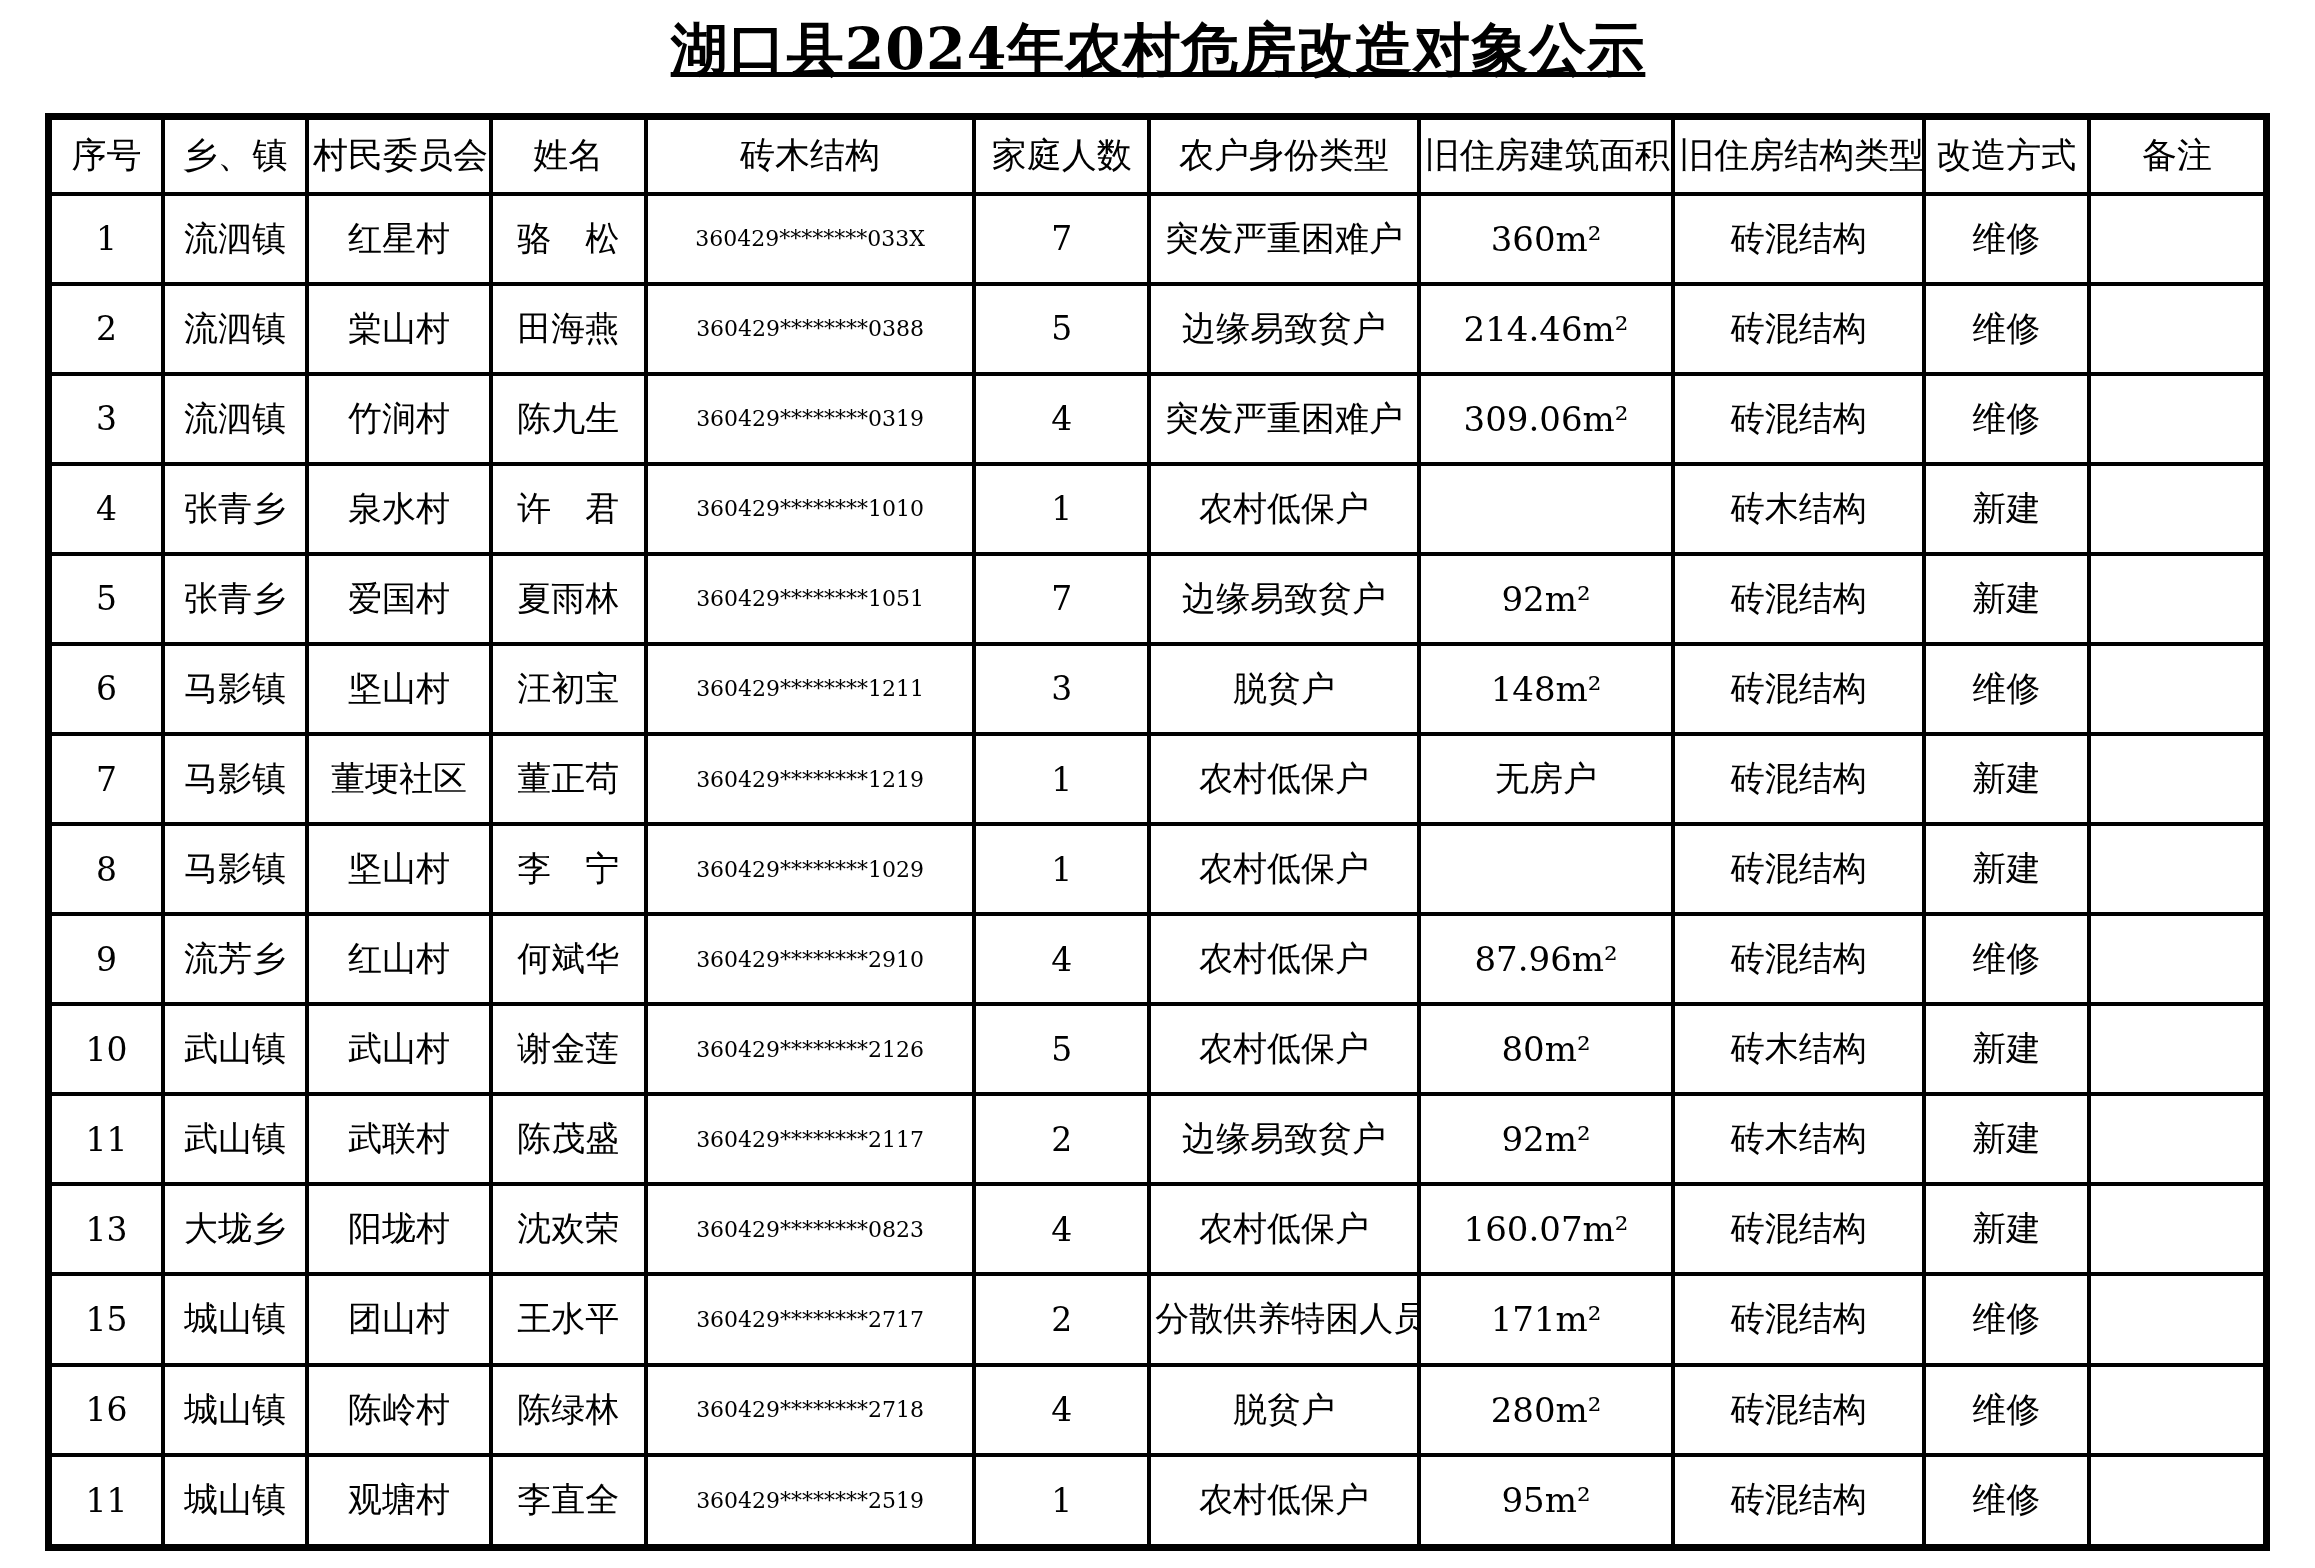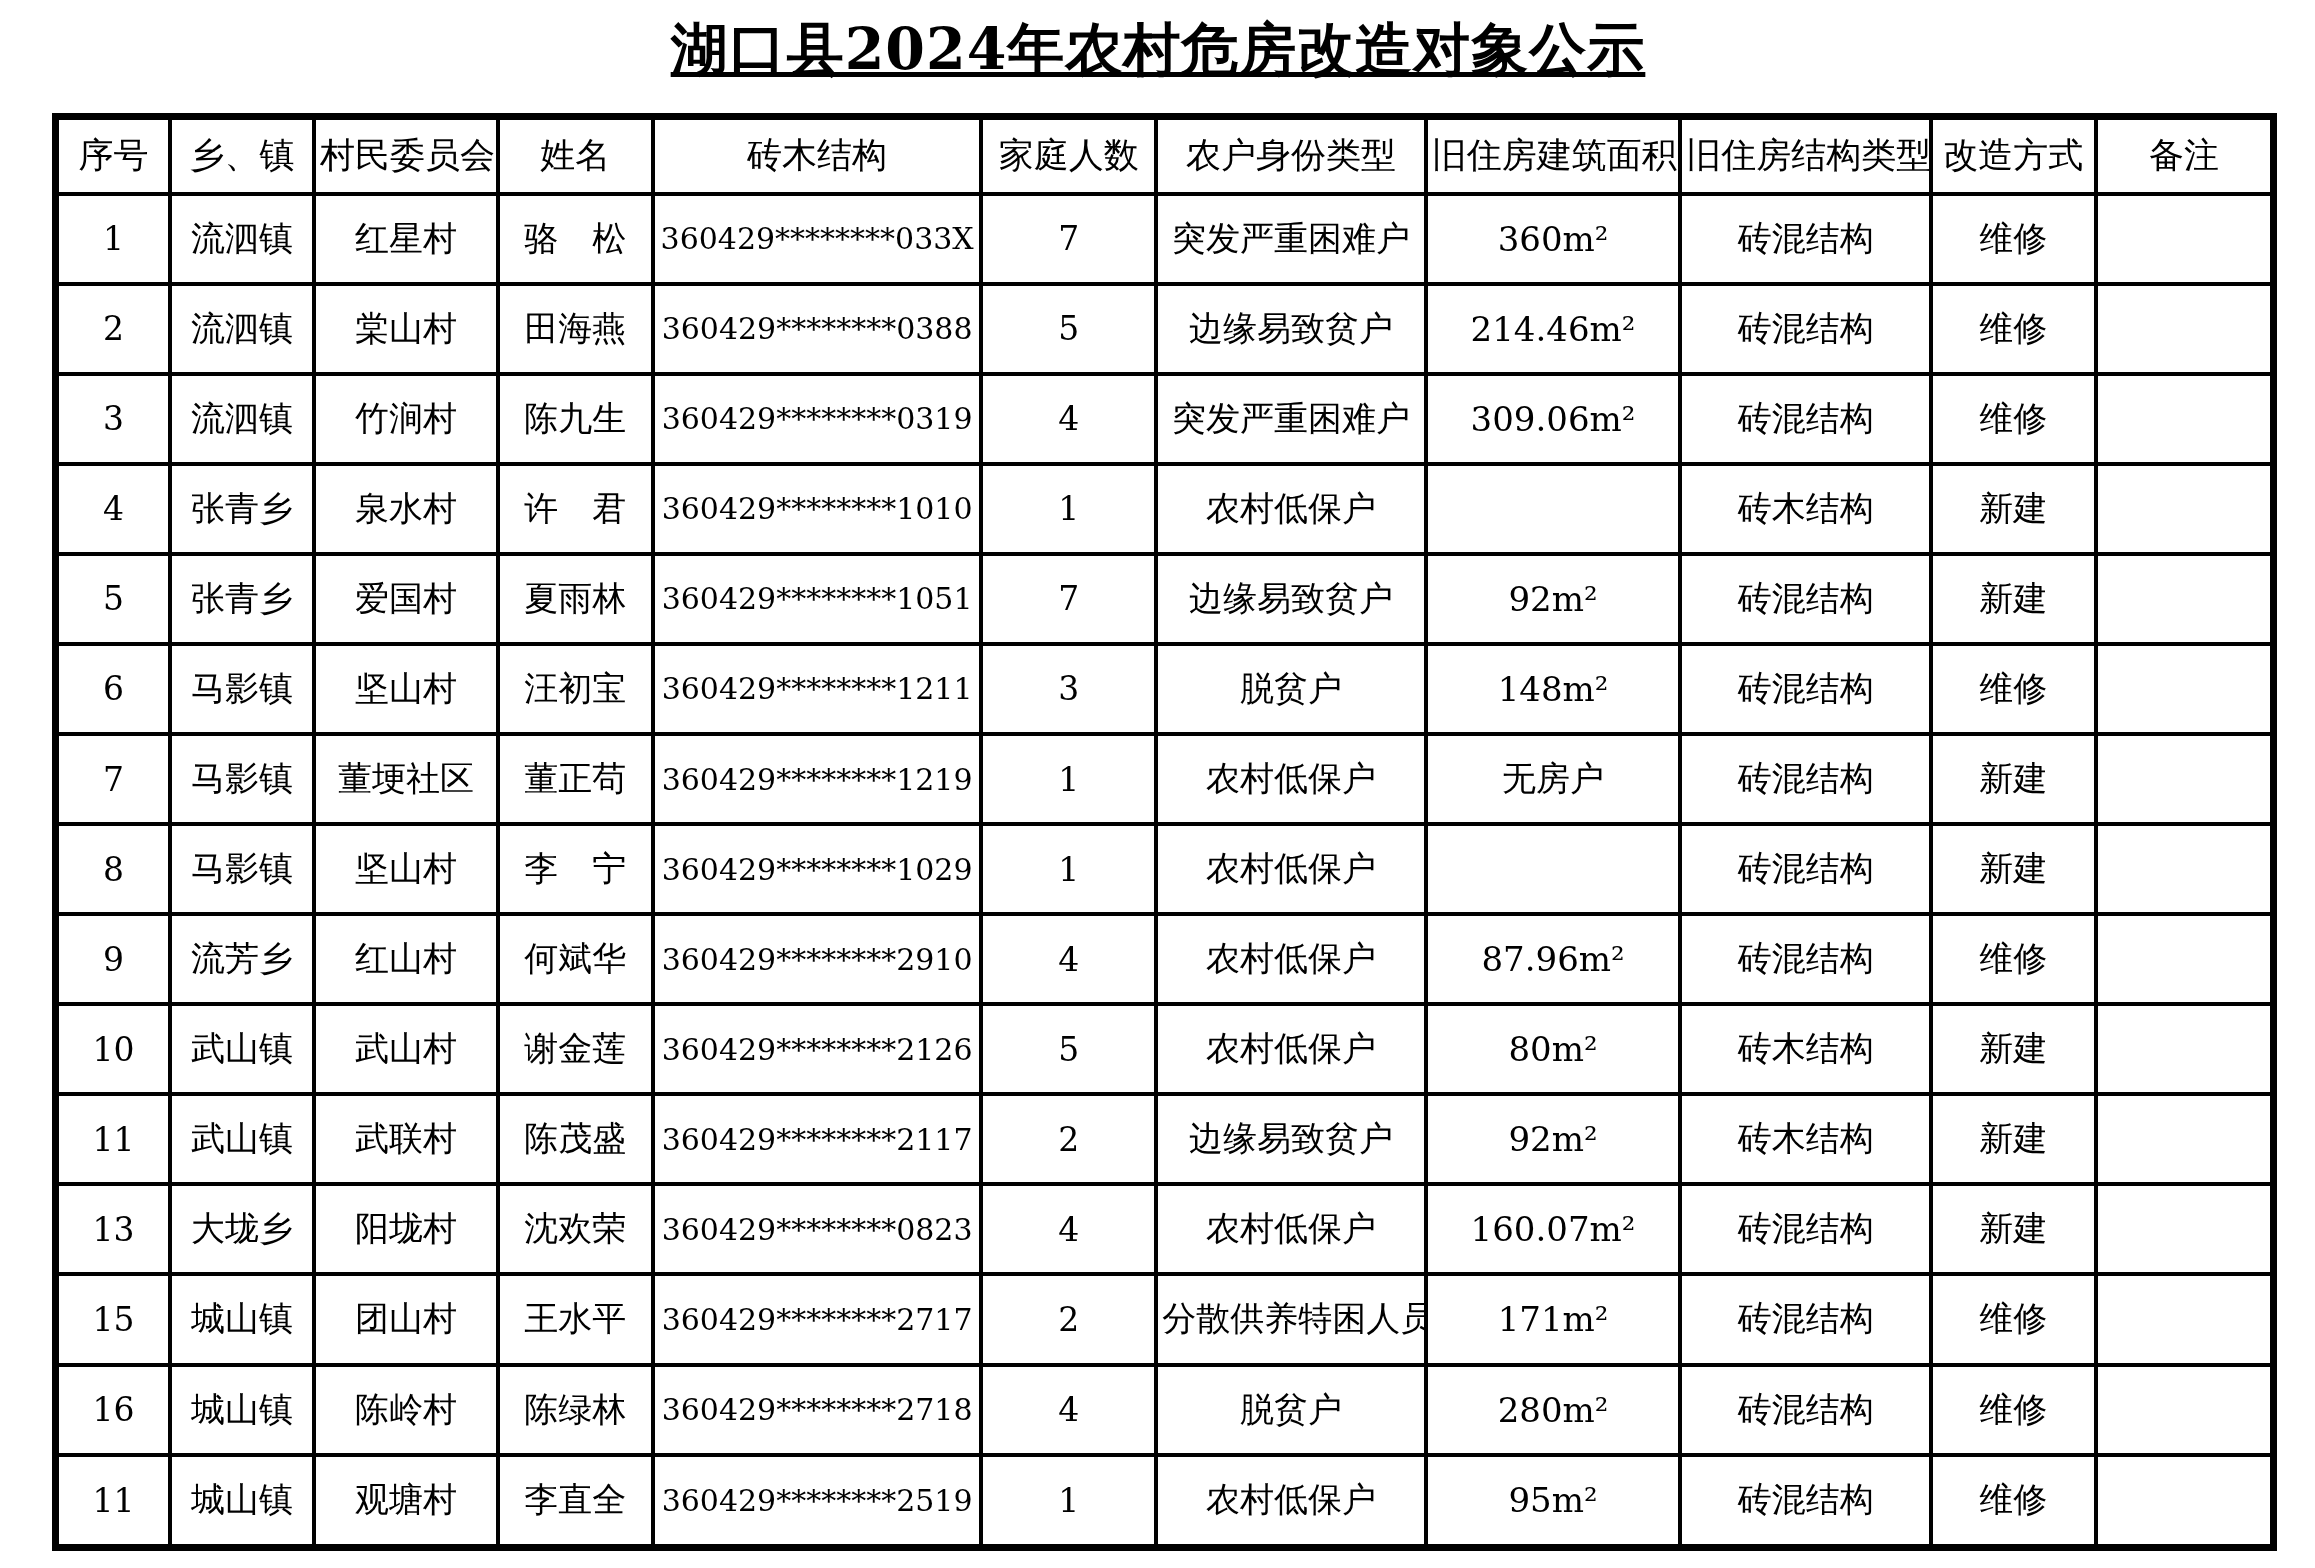--- a/index.html
+++ b/index.html
@@ -22,21 +22,21 @@
     text-align: center;
     font-size: 57px;
     font-weight: bold;
     letter-spacing: 1px;
     font-family: "DejaVu Serif", serif;
     white-space: nowrap;
     text-decoration: underline;
   }
   .table-wrap {
     position: absolute;
-    left: 52px;
+    left: 45px;
     top: 113px;
     width: 2225px;
     height: 1438px;
   }
   table.roster {
     width: 100%;
     height: 100%;
     border-collapse: collapse;
     table-layout: fixed;
     border: 7px solid #000000;
@@ -53,21 +53,21 @@
     font-size: 34px;
     font-family: "DejaVu Serif", serif;
   }
   table.roster thead tr {
     height: 77px;
   }
   table.roster th {
     font-size: 35px;
   }
   table.roster td.id-cell {
-    font-size: 30px;
+    font-size: 22px;
     letter-spacing: 0px;
   }
   table.roster td.num-cell {
     font-size: 33px;
   }
 </style>
 </head>
 <body>
 
 <div class="page-title">湖口县2024年农村危房改造对象公示</div>

